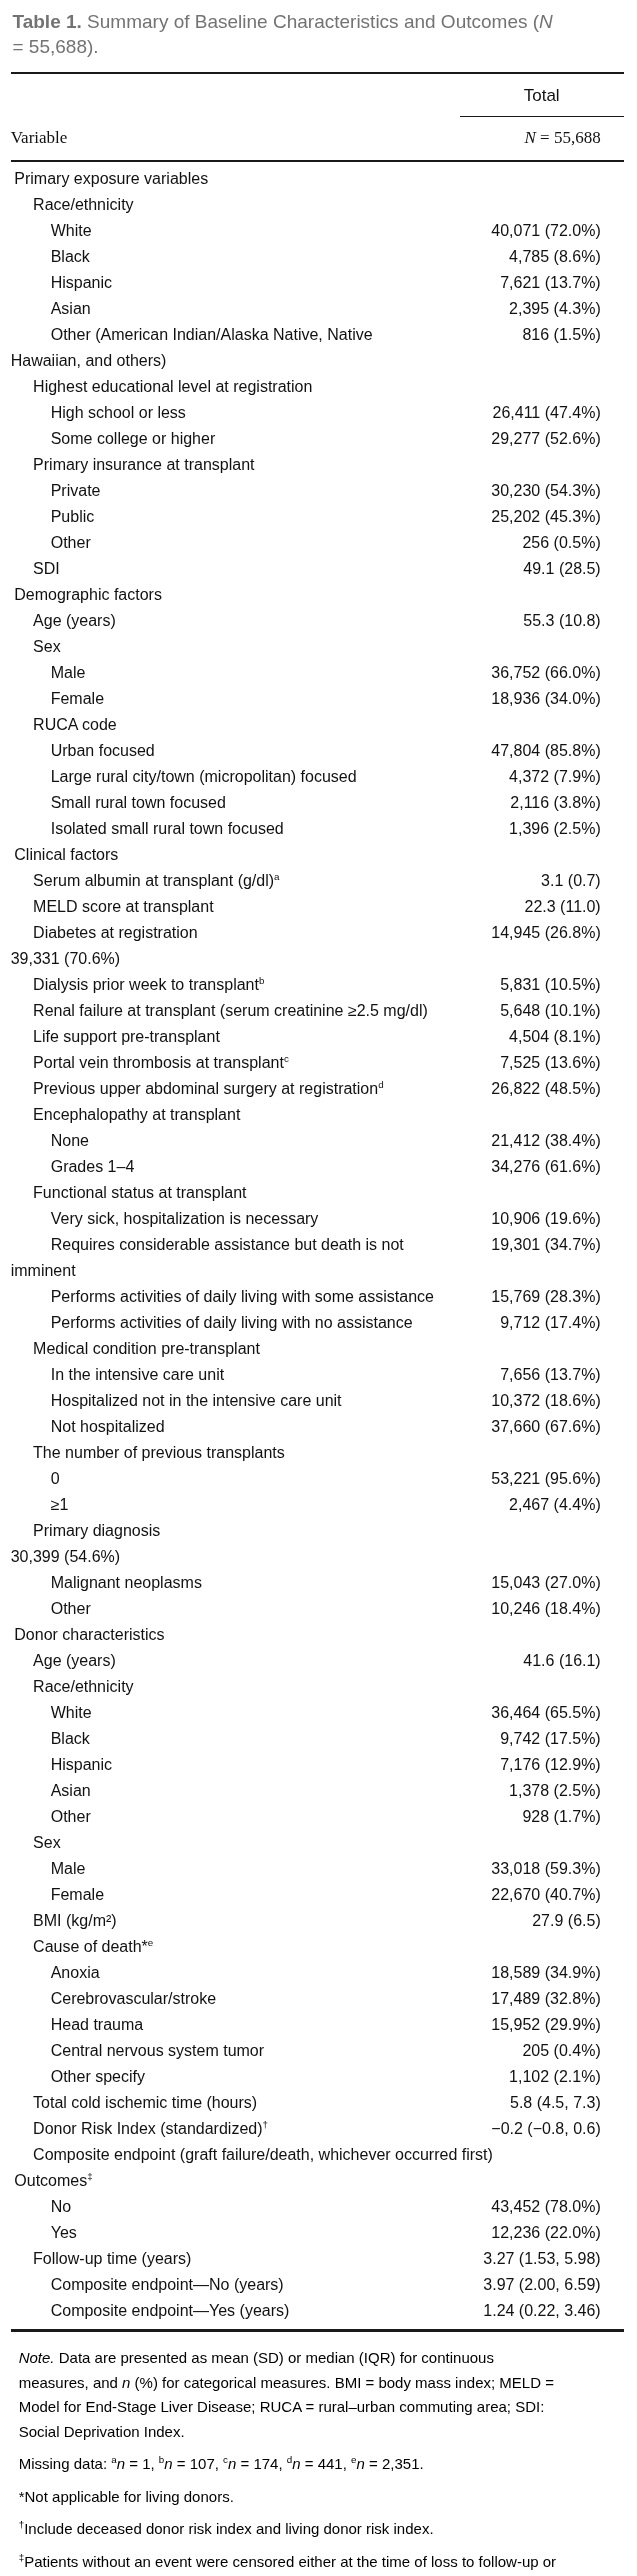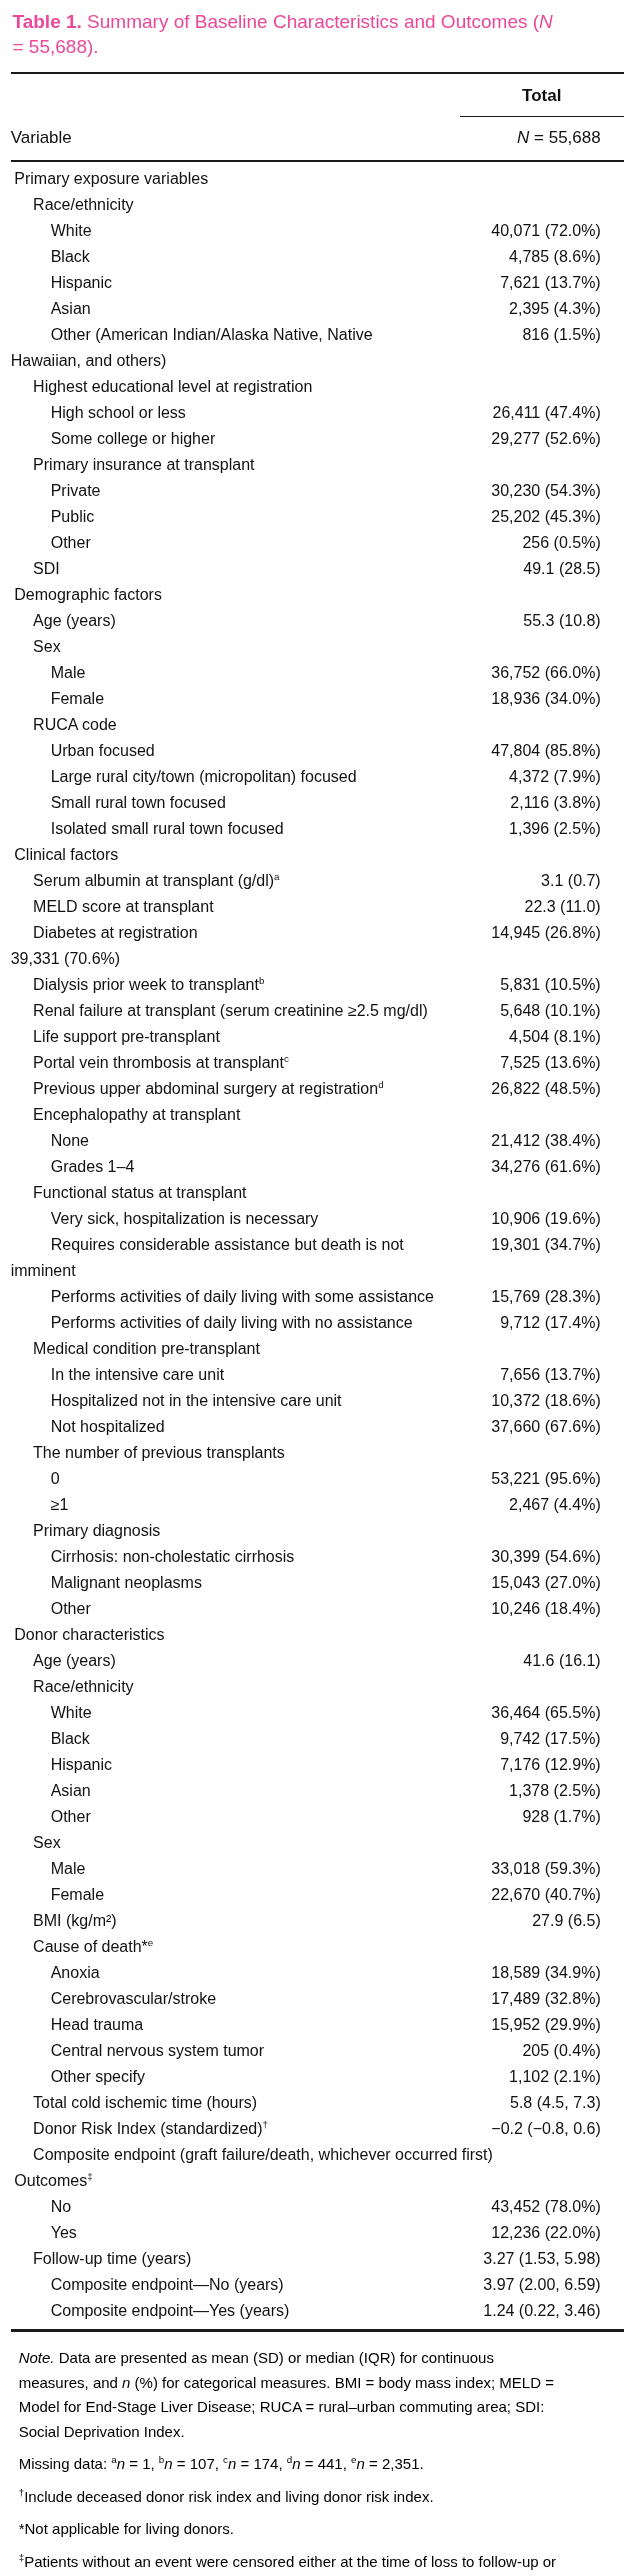--- a/index.html
+++ b/index.html
@@ -8,44 +8,44 @@
     color:#111;
     font-family:"Liberation Sans", sans-serif;
     -webkit-font-smoothing:antialiased;
   }
   .page{padding:7.2px 14.3px 0 10.7px;}
   .title{
     margin:1.8px 0 13.4px 1.8px;
     font-size:19px;
     line-height:25px;
     max-width:555px;
-    color:#ec4899;
+    color:#737373;
   }
   .title .seg-b{font-weight:bold;}
   .seg-i{font-style:italic;}
   sup{font-size:9.8px; line-height:0;}
   .rule{background:#1a1a1a;}
   .rule.top{height:1.8px;}
   .rule.mid{height:1.8px;}
   .rule.bottom{height:2.2px;}
   .total-block{
     width:164px;
     margin-left:auto;
     text-align:center;
     font-size:17px;
     padding:11.6px 0 9.8px 0;
     border-bottom:1.3px solid #1a1a1a;
-    font-weight:bold;
   }
   .varrow{
     display:flex;
     justify-content:space-between;
     align-items:flex-end;
     font-size:17px;
     padding:11.6px 0 11.6px 0;
+    font-family:Liberation Serif, serif;
   }
   .varrow .nval{padding-right:23px;}
   .tbody{
     padding:4.5px 0 5.4px 0;
     font-size:16px;
   }
   .trow{display:flex; line-height:26px;}
   .lbl{flex:1; white-space:nowrap;}
   .ind0{padding-left:3.6px;}
   .ind1{padding-left:22.4px;}
@@ -268,21 +268,20 @@
         <span class="val">53,221 (95.6%)</span>
       </div>
       <div class="trow">
         <span class="lbl ind2"><span>≥1</span></span>
         <span class="val">2,467 (4.4%)</span>
       </div>
       <div class="trow">
         <span class="lbl ind1"><span>Primary diagnosis</span></span>
       </div>
       <div class="trow">
-        <span class="lbl ind2"><span>Cirrhosis: non-cholestatic cirrhosis</span></span>
         <span class="val">30,399 (54.6%)</span>
       </div>
       <div class="trow">
         <span class="lbl ind2"><span>Malignant neoplasms</span></span>
         <span class="val">15,043 (27.0%)</span>
       </div>
       <div class="trow">
         <span class="lbl ind2"><span>Other</span></span>
         <span class="val">10,246 (18.4%)</span>
       </div>
@@ -388,19 +387,19 @@
         <span class="lbl ind2"><span>Composite endpoint—Yes (years)</span></span>
         <span class="val">1.24 (0.22, 3.46)</span>
       </div>
     </div>
 
   <div class="rule bottom"></div>
 
   <div class="fnotes">
       <p class="fn"><span class="seg-i">Note.</span><span> Data are presented as mean (SD) or median (IQR) for continuous measures, and </span><span class="seg-i">n</span><span> (%) for categorical measures. BMI = body mass index; MELD = Model for End-Stage Liver Disease; RUCA = rural–urban commuting area; SDI: Social Deprivation Index.</span></p>
       <p class="fn"><span>Missing data: </span><sup>a</sup><span class="seg-i">n</span><span> = 1, </span><sup>b</sup><span class="seg-i">n</span><span> = 107, </span><sup>c</sup><span class="seg-i">n</span><span> = 174, </span><sup>d</sup><span class="seg-i">n</span><span> = 441, </span><sup>e</sup><span class="seg-i">n</span><span> = 2,351.</span></p>
+      <p class="fn"><span>*Not applicable for living donors.</span></p>
       <p class="fn"><sup>†</sup><span>Include deceased donor risk index and living donor risk index.</span></p>
-      <p class="fn"><span>*Not applicable for living donors.</span></p>
       <p class="fn"><sup>‡</sup><span>Patients without an event were censored either at the time of loss to follow-up or at 10 years.</span></p>
     </div>
 
 </div>
 
 
 </body></html>

